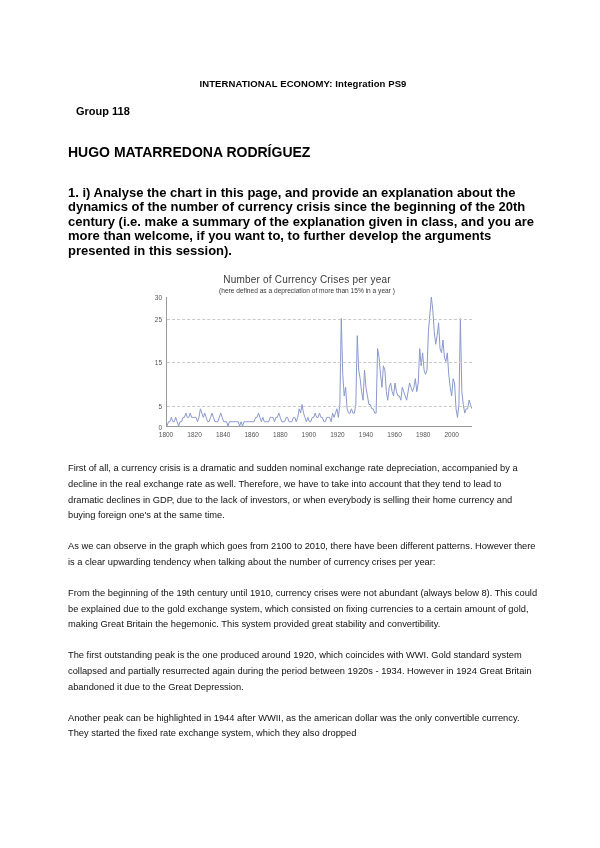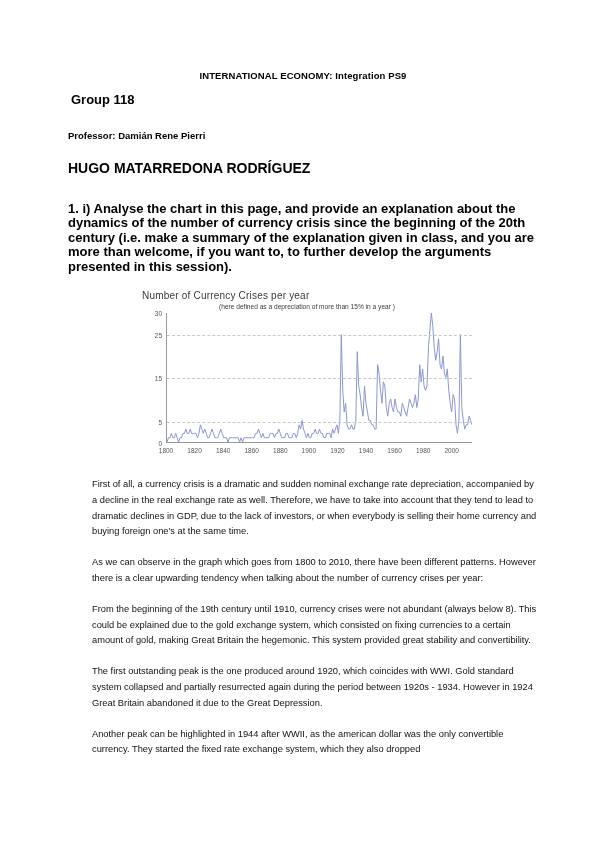--- a/index.html
+++ b/index.html
@@ -15,37 +15,37 @@
     position: relative;
     width: 600px;
     height: 848px;
     background: #ffffff;
     overflow: hidden;
     box-sizing: border-box;
   }
   .content {
     position: absolute;
     left: 68px;
-    top: 0;
+    top: 8px;
     width: 470px;
   }
 
   
   .doc-title {
     font-size: 9.5px;
     font-weight: bold;
     text-align: center;
     margin: 0;
     padding-top: 70px;
     letter-spacing: 0.1px;
   }
   .group-line {
-    font-size: 13px;
-    font-weight: bold;
-    margin: 3px;
+    font-size: 11px;
+    font-weight: bold;
+    margin: 8px;
     padding-top: 8px;
   }
   .professor-line {
     font-size: 9.5px;
     font-weight: bold;
     margin: 0;
     padding-top: 20px;
   }
   .author-block {
     padding-top: 20px;
@@ -65,21 +65,21 @@
   }
 
   
   .chart-wrap {
     position: relative;
     width: 330px;
     margin: 16px auto 0 auto;
     padding-left: 8px;
   }
   .chart-title {
-    text-align: left;
+    text-align: center;
     font-size: 10px;
     color: #3a3a3a;
     letter-spacing: 0.2px;
     margin: 0;
   }
   .chart-subtitle {
     text-align: center;
     font-size: 6.6px;
     color: #3a3a3a;
     margin: 2px 0 0 0;
@@ -141,38 +141,36 @@
     font-size: 6.5px;
     color: #555;
     transform: translateX(-50%);
     white-space: nowrap;
     top: 2px;
   }
 
   
   .body-text {
     padding-top: 14px;
-    margin-left: 24px;
   }
   .para {
     font-size: 9.3px;
     line-height: 15.6px;
     margin: 0 0 15.5px 0;
     color: #111;
   }
 </style>
 </head>
 <body>
 
 <div class="page">
   <div class="content">
 
     <h1 class="doc-title">INTERNATIONAL ECONOMY: Integration  PS9</h1>
     <p class="group-line">Group 118</p>
-    <p class="professor-line">Professor: Damián Rene Pierri</p>
 
     <div class="author-block">
       <p class="author-line">HUGO MATARREDONA RODRÍGUEZ</p>
     </div>
 
     <p class="question">1. i) Analyse the chart in this page, and provide an explanation about the dynamics of the number of currency crisis since the beginning of the 20th century (i.e. make a summary of the explanation given in class, and you are more than welcome, if you want to, to further develop the arguments presented in this session).</p>
 
     <div class="chart-wrap">
       <p class="chart-title">Number of Currency Crises per year</p>
       <p class="chart-subtitle">(here defined as a depreciation of more than 15% in a year )</p>
@@ -204,20 +202,20 @@
             <span class="xlabel" style="left: 200px;">1940</span>
             <span class="xlabel" style="left: 228.571px;">1960</span>
             <span class="xlabel" style="left: 257.143px;">1980</span>
             <span class="xlabel" style="left: 285.714px;">2000</span>
           </div>
       </div>
     </div>
 
     <div class="body-text">
       <p class="para">First of all, a currency crisis is a dramatic and sudden nominal exchange rate depreciation, accompanied by a decline in the real exchange rate as well. Therefore, we have to take into account that they tend to lead to dramatic declines in GDP, due to the lack of investors, or when everybody is selling their home currency and buying foreign one's at the same time.</p>
-      <p class="para">As we can observe in the graph which goes from 1800 to 2010, there have been different patterns. However there is a clear upwarding tendency when talking about the number of currency crises per year:</p>
+      <p class="para">As we can observe in the graph which goes from 2100 to 2010, there have been different patterns. However there is a clear upwarding tendency when talking about the number of currency crises per year:</p>
       <p class="para">From the beginning of the 19th century until 1910, currency crises were not abundant (always below 8). This could be explained due to the gold exchange system, which consisted on fixing currencies to a certain amount of gold, making Great Britain the hegemonic. This system provided great stability and convertibility.</p>
       <p class="para">The first outstanding peak is the one produced around 1920, which coincides with WWI. Gold standard system collapsed and partially resurrected again during the period between 1920s - 1934. However in 1924 Great Britain abandoned it due to the Great Depression.</p>
       <p class="para">Another peak can be highlighted in 1944 after WWII, as the american dollar was the only convertible currency. They started the fixed rate exchange system, which they also dropped</p>
     </div>
 
   </div>
 </div>
 
 </body></html>

